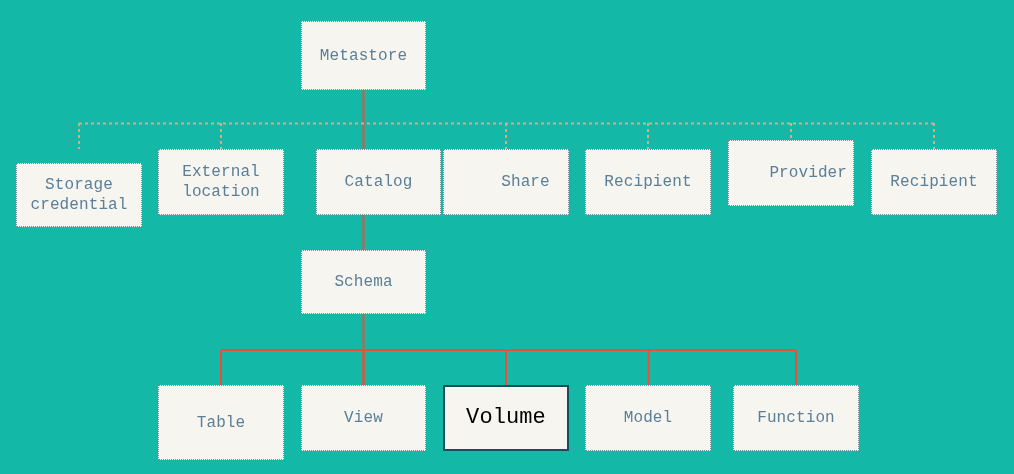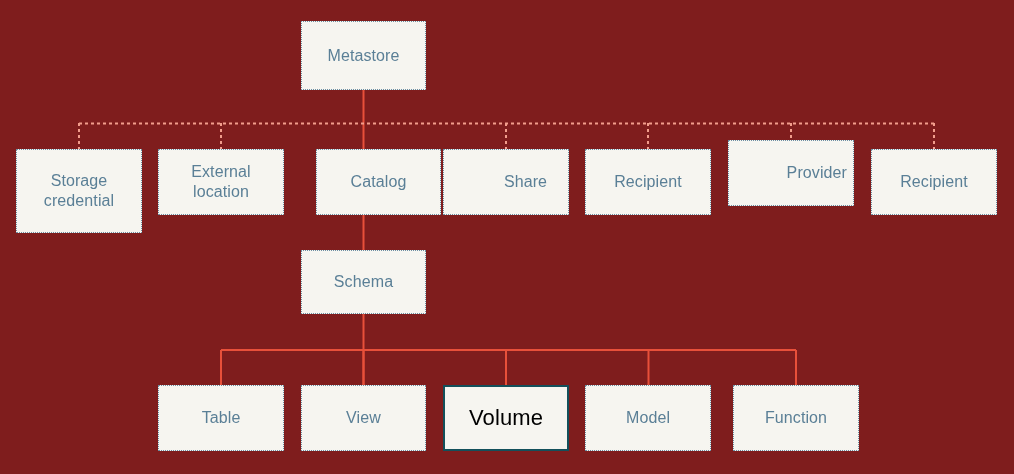--- a/index.html
+++ b/index.html
@@ -4,22 +4,22 @@
 <style>
   html, body {
     margin: 0;
     padding: 0;
     background: #ffffff;
   }
   #diagram {
     position: relative;
     width: 1014px;
     height: 474px;
-    background: #7f1d1d;
-    font-family: Liberation Sans, sans-serif;
+    background: #14b8a6;
+    font-family: Liberation Mono, monospace;
     overflow: hidden;
   }
   
   #edges {
     position: absolute;
     left: 0;
     top: 0;
     width: 1014px;
     height: 474px;
     z-index: 1;
@@ -113,21 +113,21 @@
     </g>
     <g>
       <line x1="796" y1="350" x2="796" y2="385" stroke="#e8503a" stroke-width="2"></line>
     </g>
   </svg>
 
   <div class="node" style="left:301px; top:21px; width:125px; height:69px;">
     <span class="label">Metastore</span>
   </div>
 
-  <div class="node" style="left:16px; top:149px; width:126px; height:84px;">
+  <div class="node" style="left:16px; top:163px; width:126px; height:64px;">
     <span class="label">Storage
 credential</span>
   </div>
 
   <div class="node" style="left:158px; top:149px; width:126px; height:66px;">
     <span class="label">External
 location</span>
   </div>
 
   <div class="node" style="left:316px; top:149px; width:125px; height:66px;">
@@ -147,21 +147,21 @@
   </div>
 
   <div class="node" style="left:871px; top:149px; width:126px; height:66px;">
     <span class="label">Recipient</span>
   </div>
 
   <div class="node" style="left:301px; top:250px; width:125px; height:64px;">
     <span class="label">Schema</span>
   </div>
 
-  <div class="node" style="left:158px; top:385px; width:126px; height:66px;">
+  <div class="node" style="left:158px; top:385px; width:126px; height:75px;">
     <span class="label">Table</span>
   </div>
 
   <div class="node" style="left:301px; top:385px; width:125px; height:66px;">
     <span class="label">View</span>
   </div>
 
   <div class="node highlight" style="left:443px; top:385px; width:126px; height:66px;">
     <span class="label">Volume</span>
   </div>

